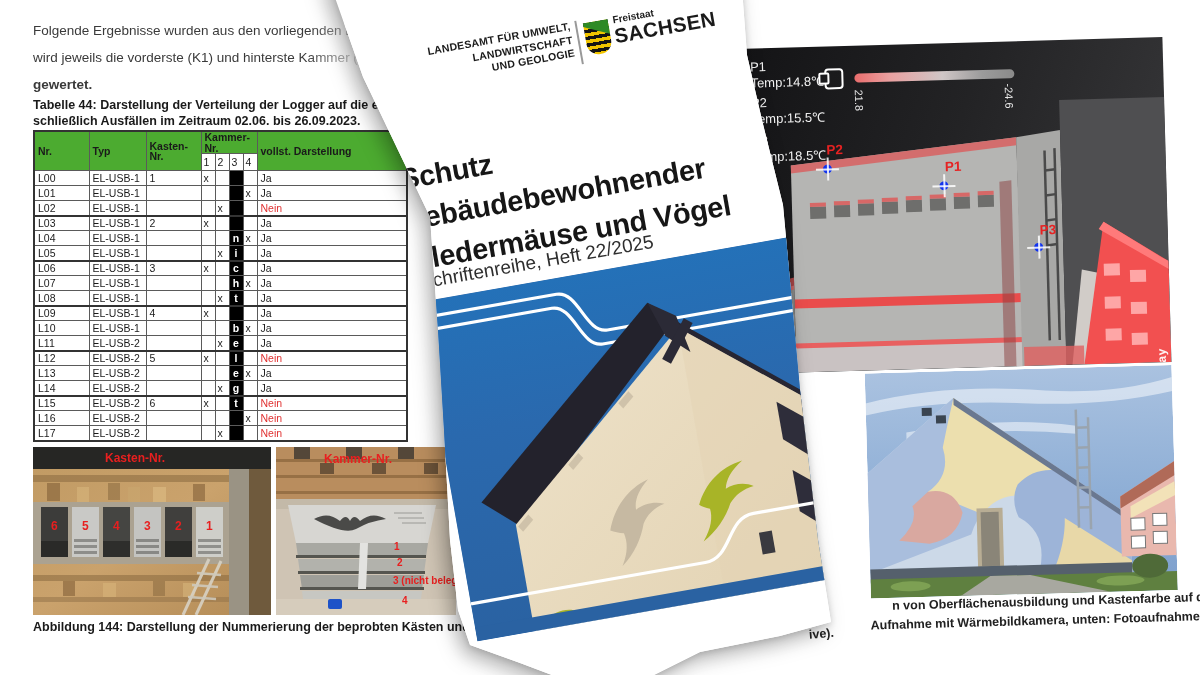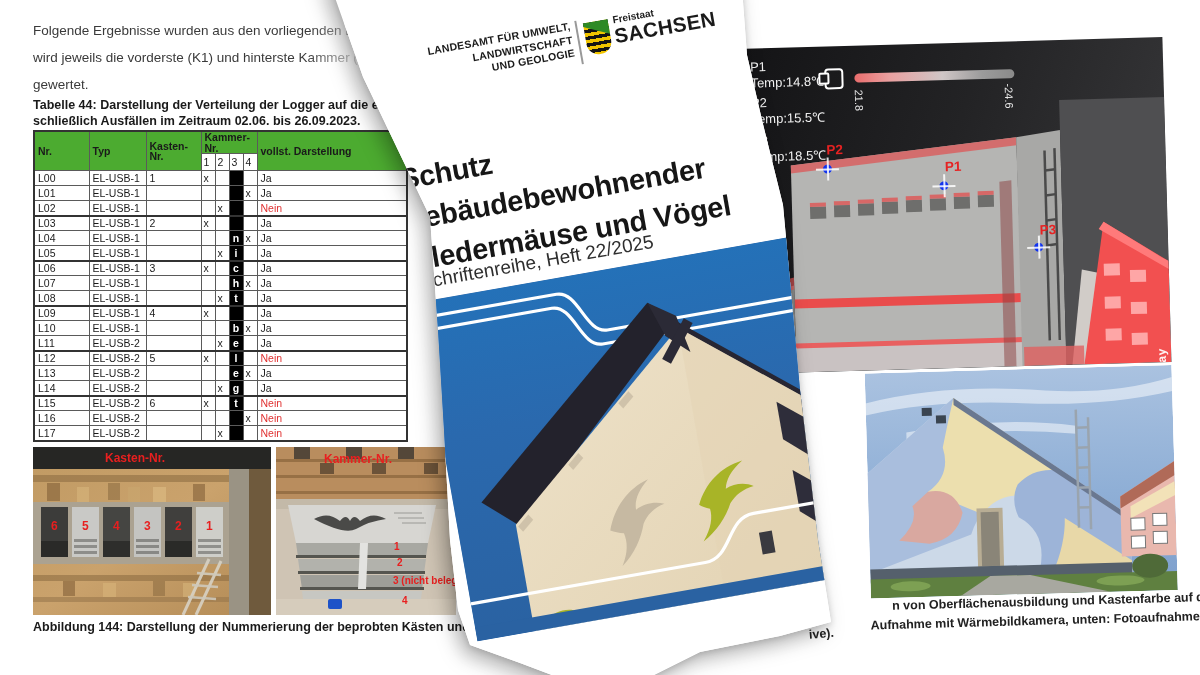--- a/index.html
+++ b/index.html
@@ -72,21 +72,21 @@
 </head>
 <body>
 <div id="stage">
 
   <div class="topmark" style="left:513px;top:0;width:3px;height:11px;transform:rotate(14deg);"></div>
   <div class="topmark" style="left:698px;top:0;width:2px;height:7px;"></div>
 
   <div>
     <div class="lp-text" style="top:23px;">Folgende Ergebnisse wurden aus den vorliegenden Daten ermittelt.  In der nachfolg</div>
     <div class="lp-text" style="top:50px;">wird jeweils die vorderste (K1) und hinterste Kammer (K4) der Flederm</div>
-    <div class="lp-text" style="top:77px;">gewertet.</div>
+    <div class="lp-text" style="top:77px;font-weight:bold;">gewertet.</div>
     <div class="lp-title" style="top:98px;">Tabelle 44: Darstellung der Verteilung der Logger auf die einzelne</div>
     <div class="lp-title" style="top:114px;text-align:right;">schließlich Ausfällen im Zeitraum 02.06. bis 26.09.2023.</div>
 
     <table id="logger-table">
       <thead>
         <tr style="height:15px;">
           <th class="cNr" rowspan="2">Nr.</th>
           <th class="cTyp" rowspan="2">Typ</th>
           <th class="cKas" rowspan="2">Kasten-Nr.</th>
           <th colspan="4">Kammer-Nr.</th>

